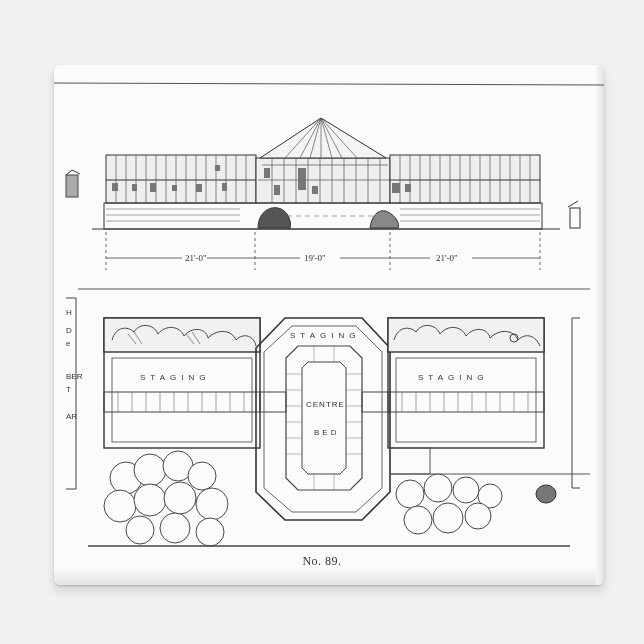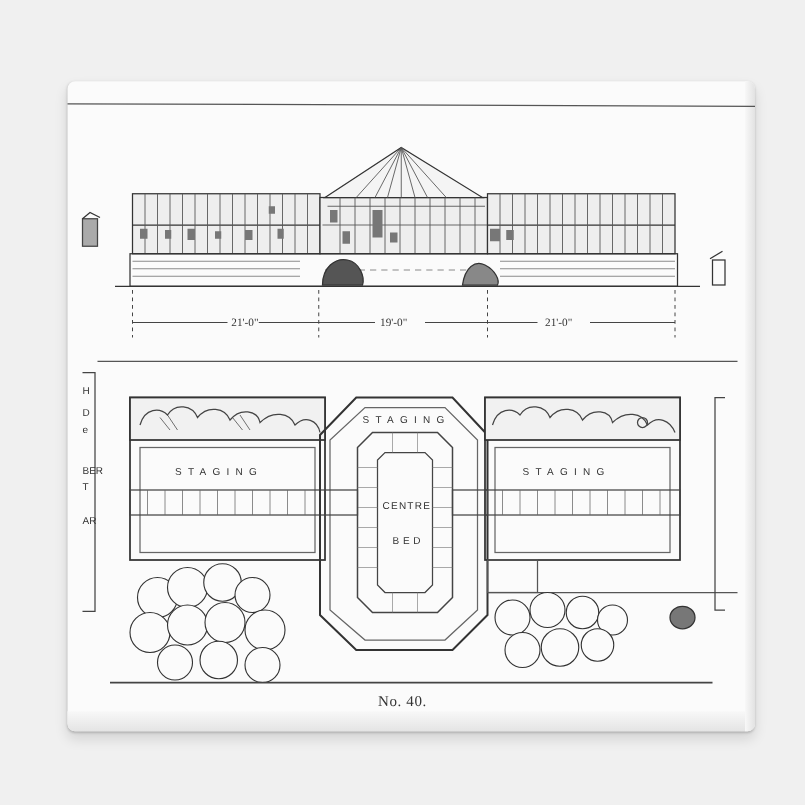--- a/index.html
+++ b/index.html
@@ -259,13 +259,13 @@
   <g font-family="Liberation Sans, sans-serif" font-size="8" fill="#333">
     <text x="66" y="315">H</text>
     <text x="66" y="333">D</text>
     <text x="66" y="346">e</text>
     <text x="66" y="379">BER</text>
     <text x="66" y="392">T</text>
     <text x="66" y="419">AR</text>
   </g>
 </svg>
 
-<div class="caption">No. 40.</div>
+<div class="caption">No. 89.</div>
 
 </body></html>

